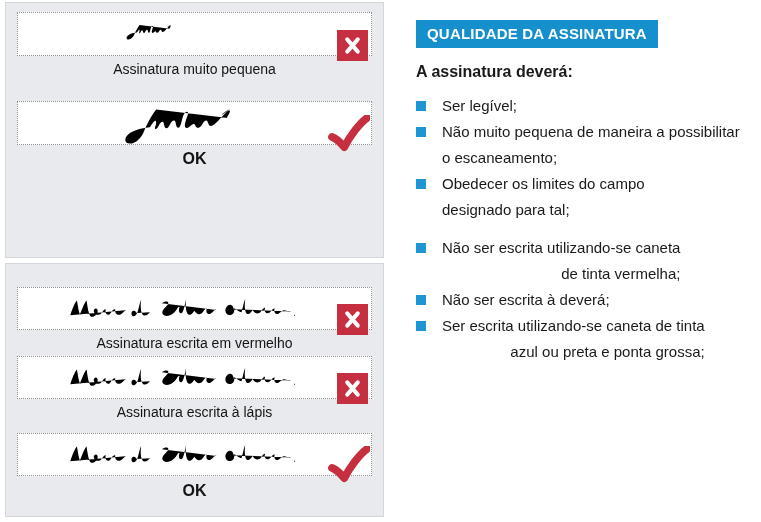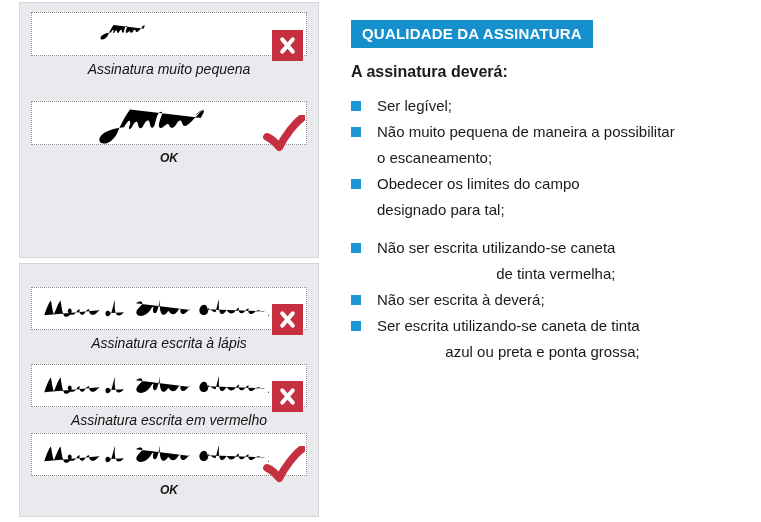--- a/index.html
+++ b/index.html
@@ -4,38 +4,38 @@
 <style>
   html,body{margin:0;padding:0;}
   body{
     width:761px;height:522px;background:#ffffff;
     font-family:"Liberation Sans",sans-serif;color:#1a1a1a;
     position:relative;overflow:hidden;
   }
   .page{display:flex;align-items:flex-start;}
 
   
-  .left-col{width:300px;margin:2px 0 0 19px;flex:0 0 auto;font-style:italic;}
+  .left-col{width:379px;margin:2px 0 0 5px;flex:0 0 auto;}
   .panel{
     background:#e8eaed;border:1px solid #d4d7da;
     padding:9px 11px 0;box-sizing:border-box;
   }
   .panel-top{height:256px;}
   .panel-bottom{height:254px;margin-top:5px;padding-top:23px;}
 
   .sig-box{
     position:relative;background:#ffffff;border:1px dotted #8f8f8f;
     height:44px;display:flex;align-items:center;justify-content:center;
     box-sizing:border-box;
   }
   .caption{
     text-align:center;font-size:14px;line-height:17px;
     margin:5px 0 0;color:#141414;
   }
-  .caption.ok{font-weight:bold;font-size:12px;}
+  .caption.ok{font-weight:bold;font-size:16px;}
 
   .ex1{margin-bottom:23px;}
   .ex2 .sig-box{height:42px;}
   .ex2 .caption{margin-top:9px;}
   .ex2{margin-bottom:10px;}
   .ex4 .caption, .ex5 .caption{margin-top:5px;}
   .ex4{margin-bottom:4px;}
   .ex5{margin-bottom:12px;}
   .ex6 .caption{margin-top:6px;}
   .panel-bottom .sig-box{height:43px;}
@@ -123,46 +123,46 @@
               <path d="M4,23 C9,25 14,30 17,34 C23,22 33,9 41,3"></path>
             </svg>
         </div>
         <div class="caption ok">OK</div>
       </div>
 
     </section>
 
     <section class="panel panel-bottom">
 
-      <div class="example ex5">
-        <div class="sig-box">
-          <svg class="sig sig-maria ink-pencil" viewBox="0 0 320 42">
+      <div class="example ex4">
+        <div class="sig-box">
+          <svg class="sig sig-maria ink-red" viewBox="0 0 320 42">
               <use href="#sig-maria"></use>
             </svg>
           <div class="badge">
             <svg viewBox="0 0 24 24">
                 <path d="M6,5 L18,19 M18,5 L6,19"></path>
               </svg>
           </div>
         </div>
-        <div class="caption">Assinatura escrita à lápis</div>
-      </div>
-
-      <div class="example ex4">
-        <div class="sig-box">
-          <svg class="sig sig-maria ink-red" viewBox="0 0 320 42">
+        <div class="caption">Assinatura escrita em vermelho</div>
+      </div>
+
+      <div class="example ex5">
+        <div class="sig-box">
+          <svg class="sig sig-maria ink-pencil" viewBox="0 0 320 42">
               <use href="#sig-maria"></use>
             </svg>
           <div class="badge">
             <svg viewBox="0 0 24 24">
                 <path d="M6,5 L18,19 M18,5 L6,19"></path>
               </svg>
           </div>
         </div>
-        <div class="caption">Assinatura escrita em vermelho</div>
+        <div class="caption">Assinatura escrita à lápis</div>
       </div>
 
       <div class="example ex6">
         <div class="sig-box">
           <svg class="sig sig-maria ink-black" viewBox="0 0 320 42">
               <use href="#sig-maria"></use>
             </svg>
           <svg class="check" viewBox="0 0 44 40">
               <path d="M4,23 C9,25 14,30 17,34 C23,22 33,9 41,3"></path>
             </svg>

